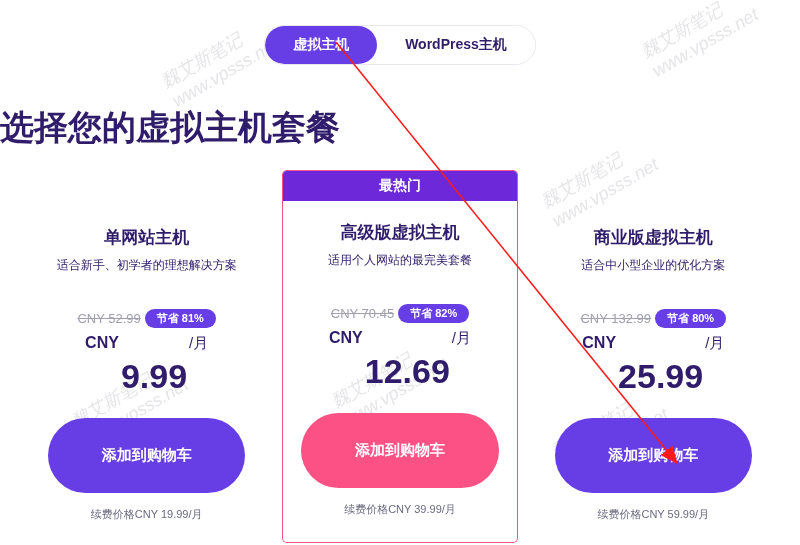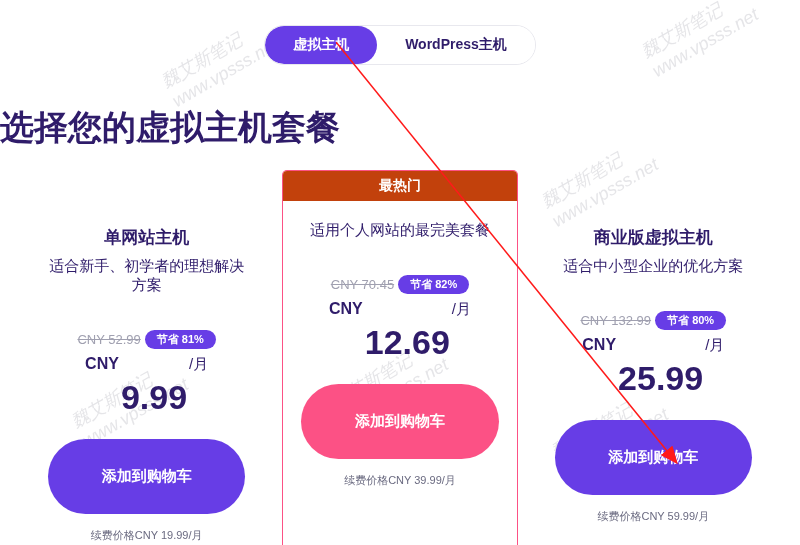--- a/index.html
+++ b/index.html
@@ -67,35 +67,35 @@
       border: none;
       box-shadow: 0 0 0 1px #fc5185;
       padding-top: 50px;
       margin-top: -30px;
     }
     .featured-badge {
       position: absolute;
       top: 0;
       left: 0;
       right: 0;
-      background: #c2410c;
+      background: #6d28d9;
       color: #fff;
       font-size: 14px;
       font-weight: 600;
       padding: 6px 8px;
       border-radius: 4px 4px 0 0;
     }
     .plan-title {
       font-size: 17px;
       font-weight: 700;
       color: #2f1c6a;
       margin-bottom: 8px;
     }
     .plan-subtitle {
-      font-size: 15px;
+      font-size: 12px;
       color: #2f1c6a;
       margin-bottom: 35px;
     }
     .price-row {
       display: flex;
       align-items: center;
       justify-content: center;
       gap: 4px;
       margin-bottom: 6px;
     }
@@ -222,20 +222,21 @@
       <span class="price-currency">CNY</span>
       <span class="price-value">9.99</span>
       <span class="price-period">/月</span>
     </div>
     <button class="add-button purple">添加到购物车</button>
     <div class="renewal">续费价格CNY 19.99/月</div>
   </div>
 
   <div class="plan-card featured">
     <div class="featured-badge">最热门</div>
+    <div class="plan-title">高级版虚拟主机</div>
     <div class="plan-subtitle">适用个人网站的最完美套餐</div>
     <div class="price-row">
       <span class="old-price">CNY 70.45</span>
       <span class="save-badge">节省 82%</span>
     </div>
     <div class="price-main">
       <span class="price-currency">CNY</span>
       <span class="price-value">12.69</span>
       <span class="price-period">/月</span>
     </div>

